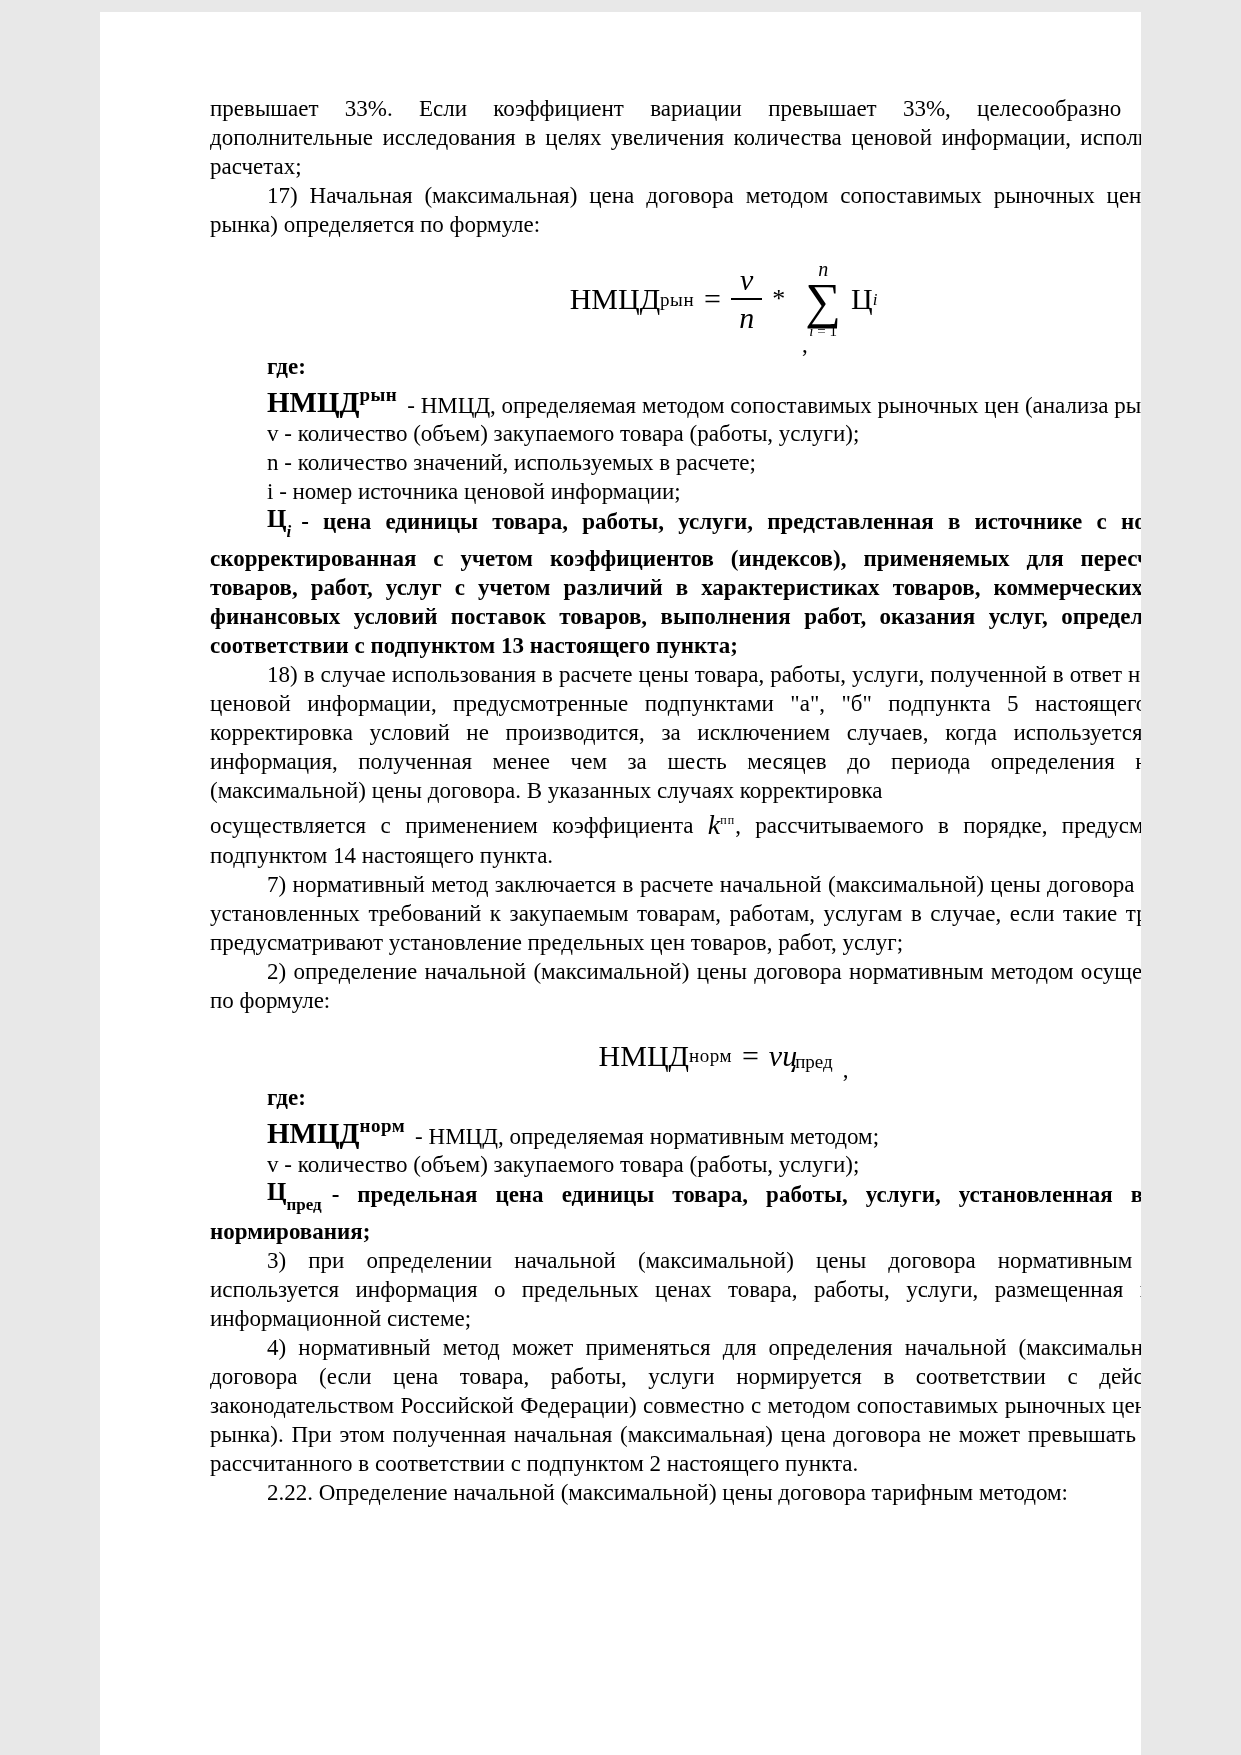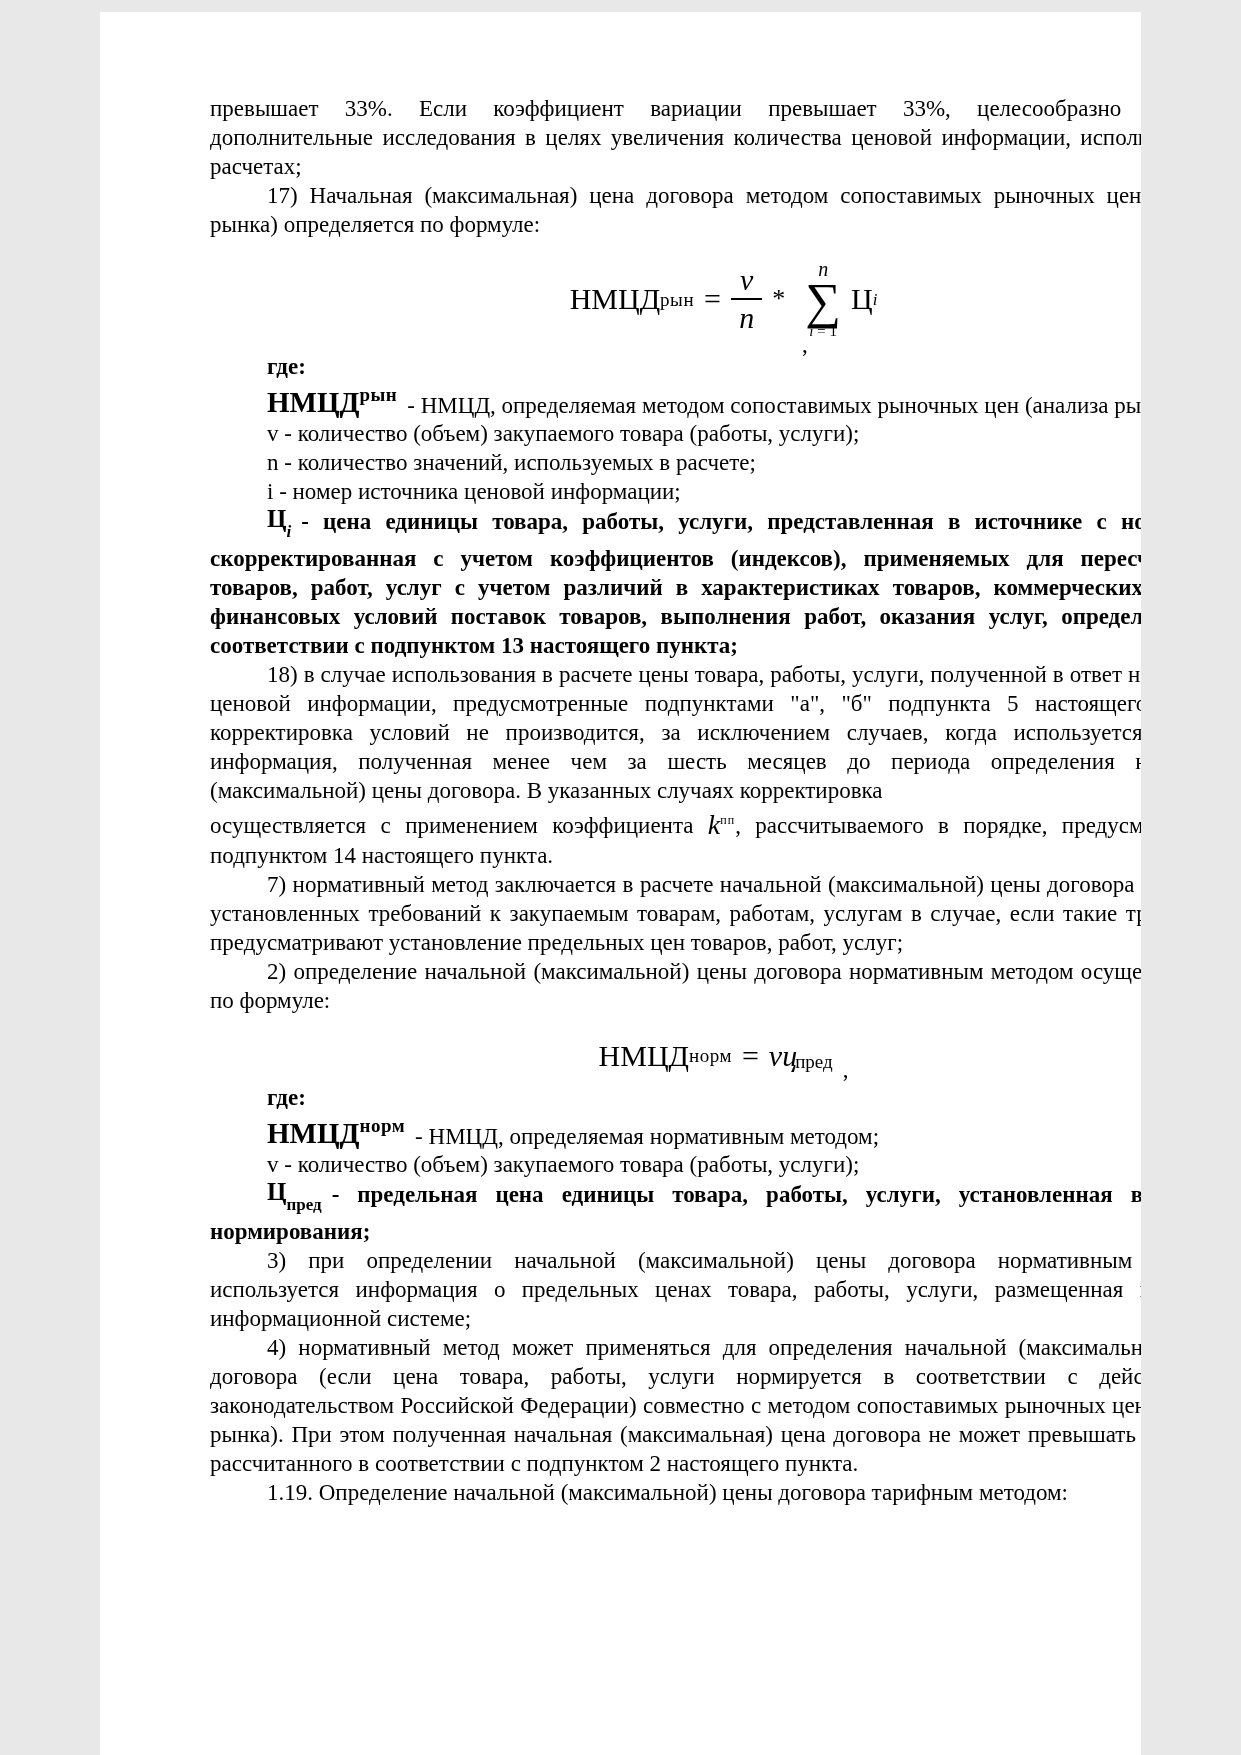--- a/index.html
+++ b/index.html
@@ -149,18 +149,18 @@
     </p>
 
     <p class="para">v - количество (объем) закупаемого товара (работы, услуги);</p>
 
     <p class="para mt10">
       <span class="midsym gap-after-sym"><span>Ц</span><sub class="upright">пред</sub></span><span>- предельная цена единицы товара, работы, услуги, установленная в рамках нормирования;</span>
     </p>
 
     <p class="para">3) при определении начальной (максимальной) цены договора нормативным методом используется информация о предельных ценах товара, работы, услуги, размещенная в единой информационной системе;</p>
     <p class="para">4) нормативный метод может применяться для определения начальной (максимальной) цены договора (если цена товара, работы, услуги нормируется в соответствии с действующим законодательством Российской Федерации) совместно с методом сопоставимых рыночных цен (анализа рынка). При этом полученная начальная (максимальная) цена договора не может превышать значения, рассчитанного в соответствии с подпунктом 2 настоящего пункта.</p>
-    <p class="para">1.19. Определение начальной (максимальной) цены договора тарифным методом:</p>
+    <p class="para">2.22. Определение начальной (максимальной) цены договора тарифным методом:</p>
 
   </div>
 
   <span class="page-number">56</span>
 </div>
 
 </body></html>

